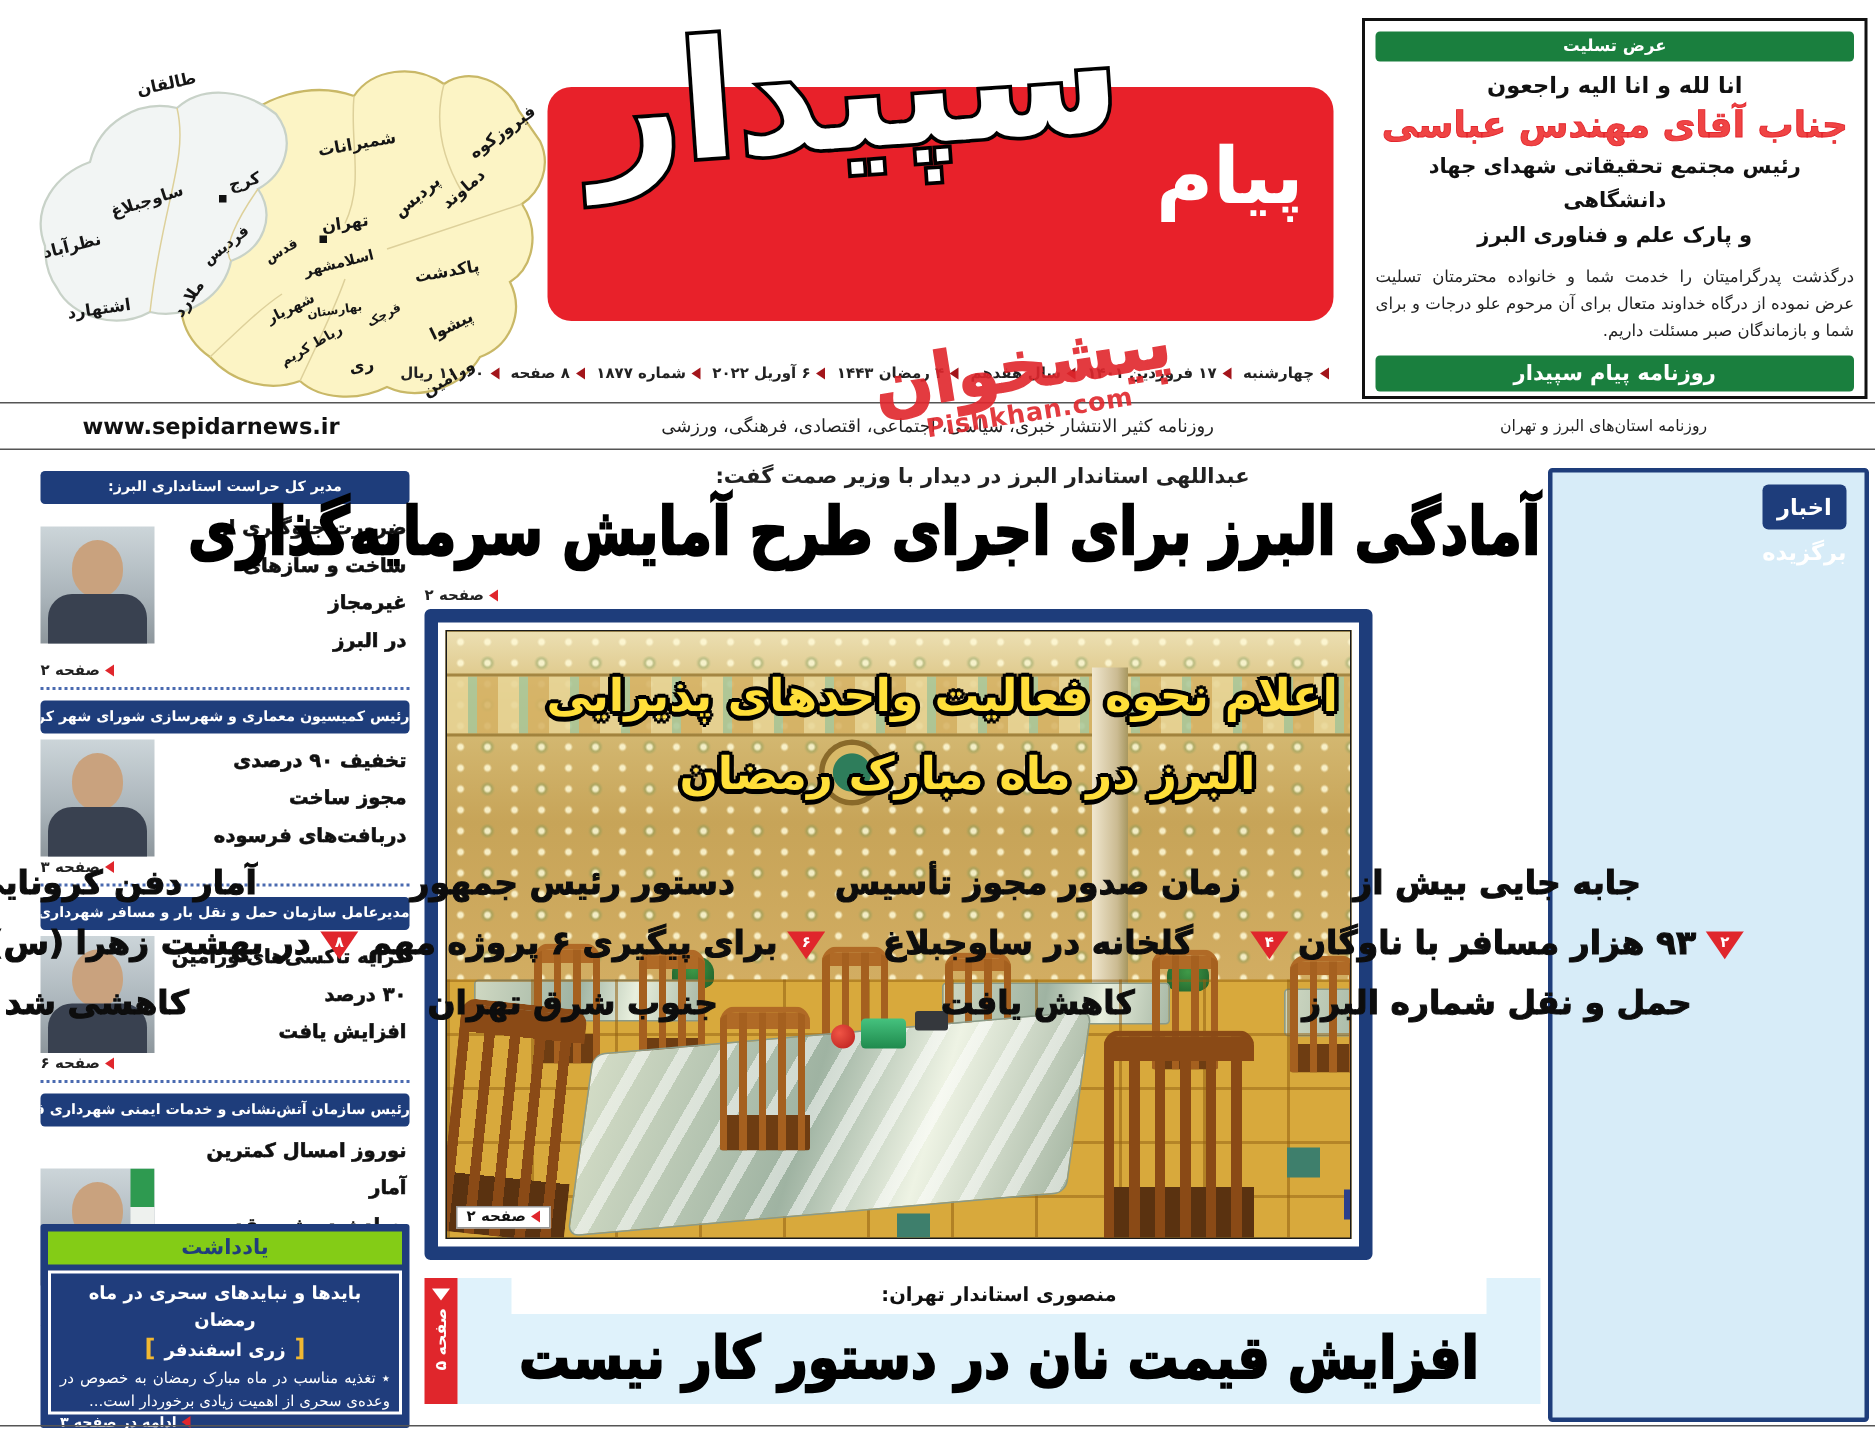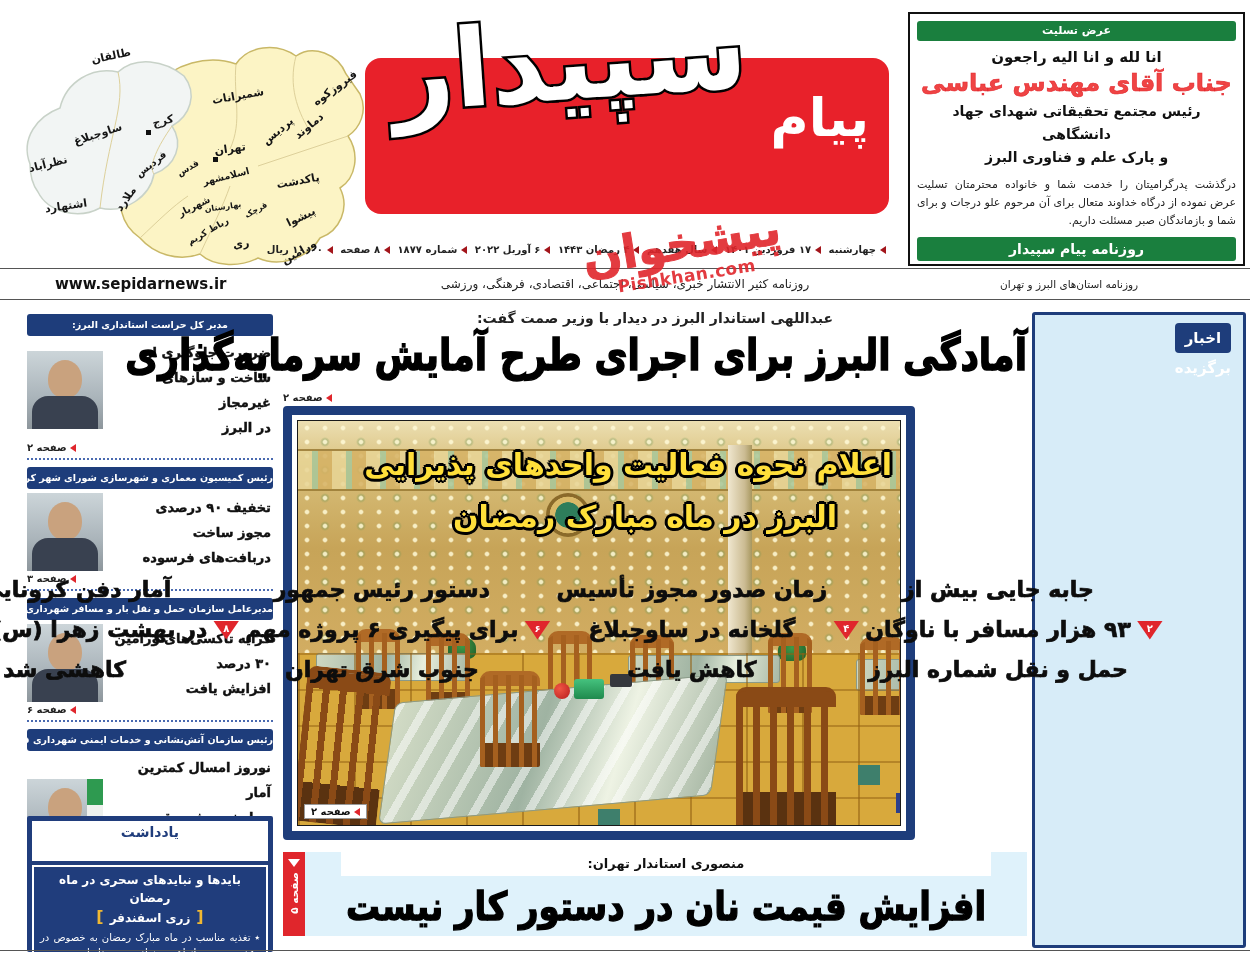--- a/index.html
+++ b/index.html
@@ -62,21 +62,21 @@
       border-radius:16px 16px 0 0;background:#394150}
   .flagbar{position:absolute;right:0;top:0;width:16px;height:100%;
       background:linear-gradient(180deg,#2e9a50 0 33%,#eef1ee 33% 66%,#c23b35 66% 100%)}
   .page-ref{font-size:10px;font-weight:bold;color:#222;text-align:left;margin-top:2px}
   .tri-l{display:inline-block;width:0;height:0;border-top:4px solid transparent;border-bottom:4px solid transparent;
       border-right:6px solid #e0262c;margin-left:3px;vertical-align:middle}
   .dotsep{border-bottom:2px dotted #4a6ab0;margin:5px 0 7px 0}
 
   
   .note{left:27px;top:816px;width:246px;height:136px;background:#203d7c;border-radius:2px;padding:5px;box-sizing:border-box}
-  .note-head{background:#ffffff;color:#203d7c;font-size:14px;font-weight:bold;text-align:center;line-height:22px;height:40px}
+  .note-head{background:#84cc16;color:#203d7c;font-size:14px;font-weight:bold;text-align:center;line-height:22px;height:22px}
   .note-inner{border:2px solid #fff;margin-top:4px;padding:4px 6px;height:96px;box-sizing:border-box;text-align:center}
   .note-title{color:#fff;font-size:12px;font-weight:bold;line-height:18px}
   .note-author{color:#fff;font-size:12px;font-weight:bold;line-height:20px}
   .bracket{color:#f0b832;font-weight:bold;font-size:16px;margin:0 6px}
   .note-body{color:#fff;font-size:10px;line-height:15px;text-align:justify;margin-top:2px}
   .note-more{color:#fff;font-size:9.5px;font-weight:bold;text-align:left;margin-top:1px}
 
   
   .kicker{left:283px;top:310px;width:744px;text-align:center;font-size:14px;font-weight:bold;color:#222}
   .headline{left:283px;top:330px;width:744px;text-align:center;font-size:36px;font-weight:bold;color:#000;

